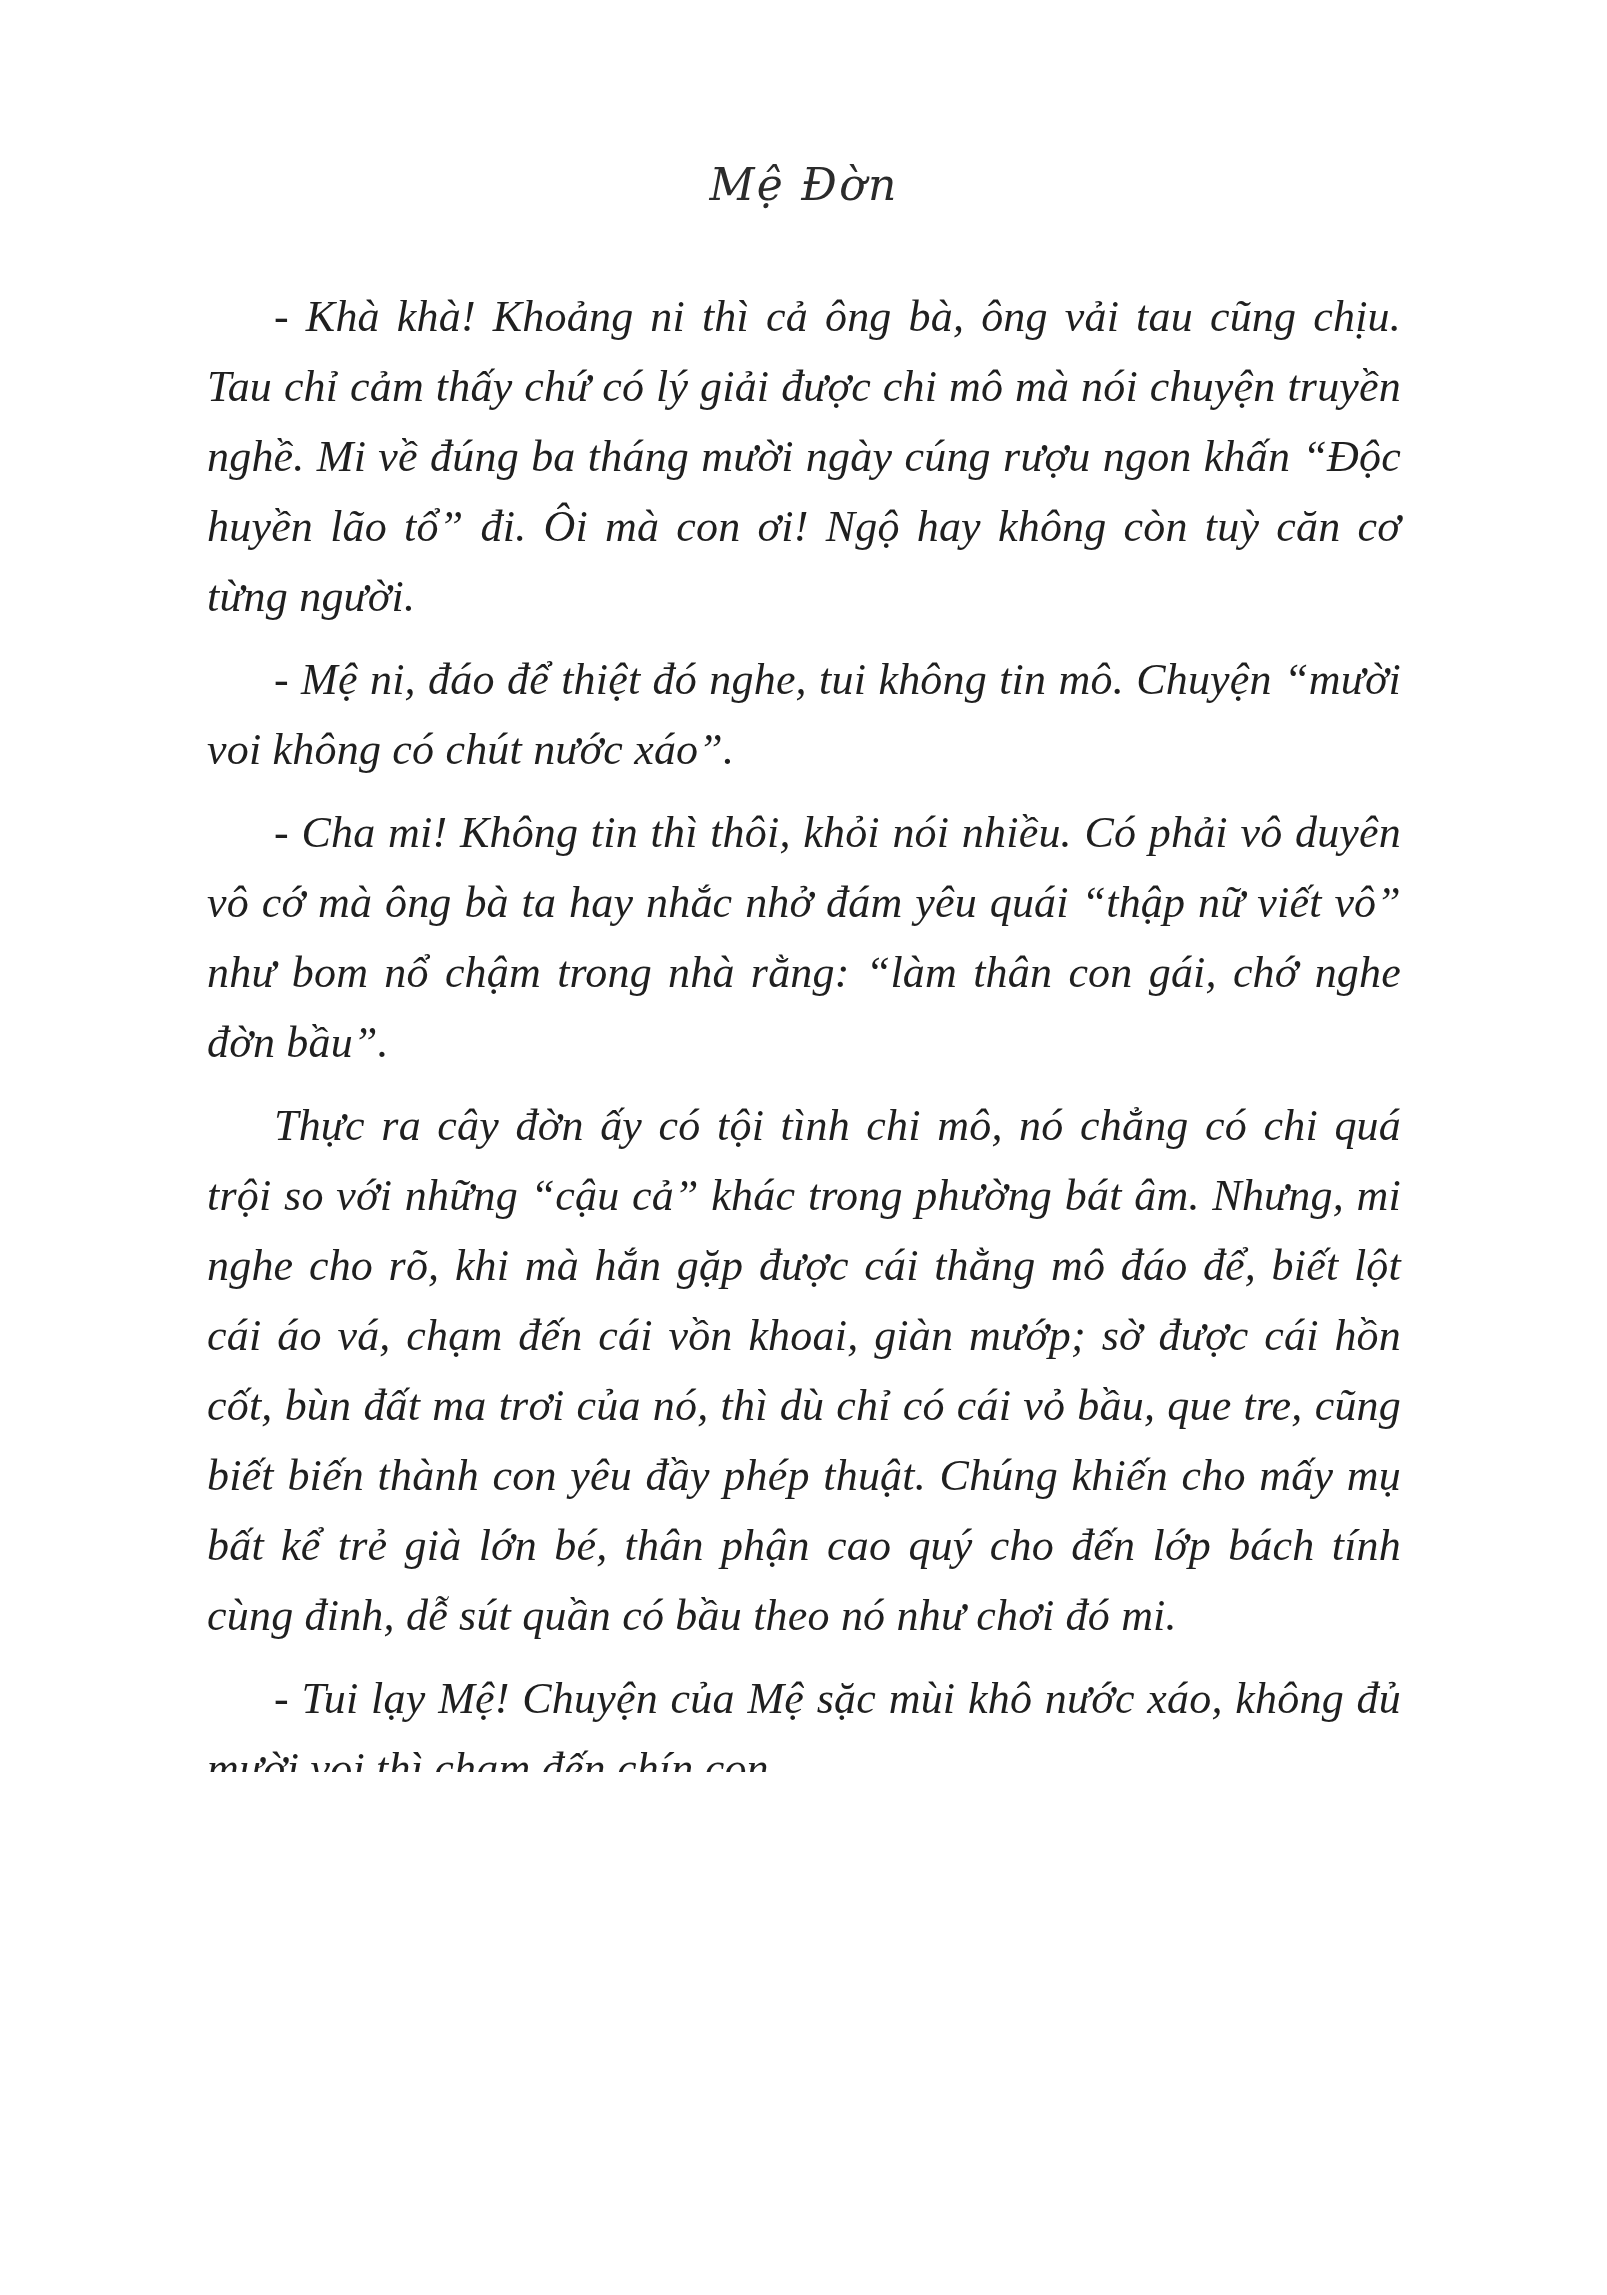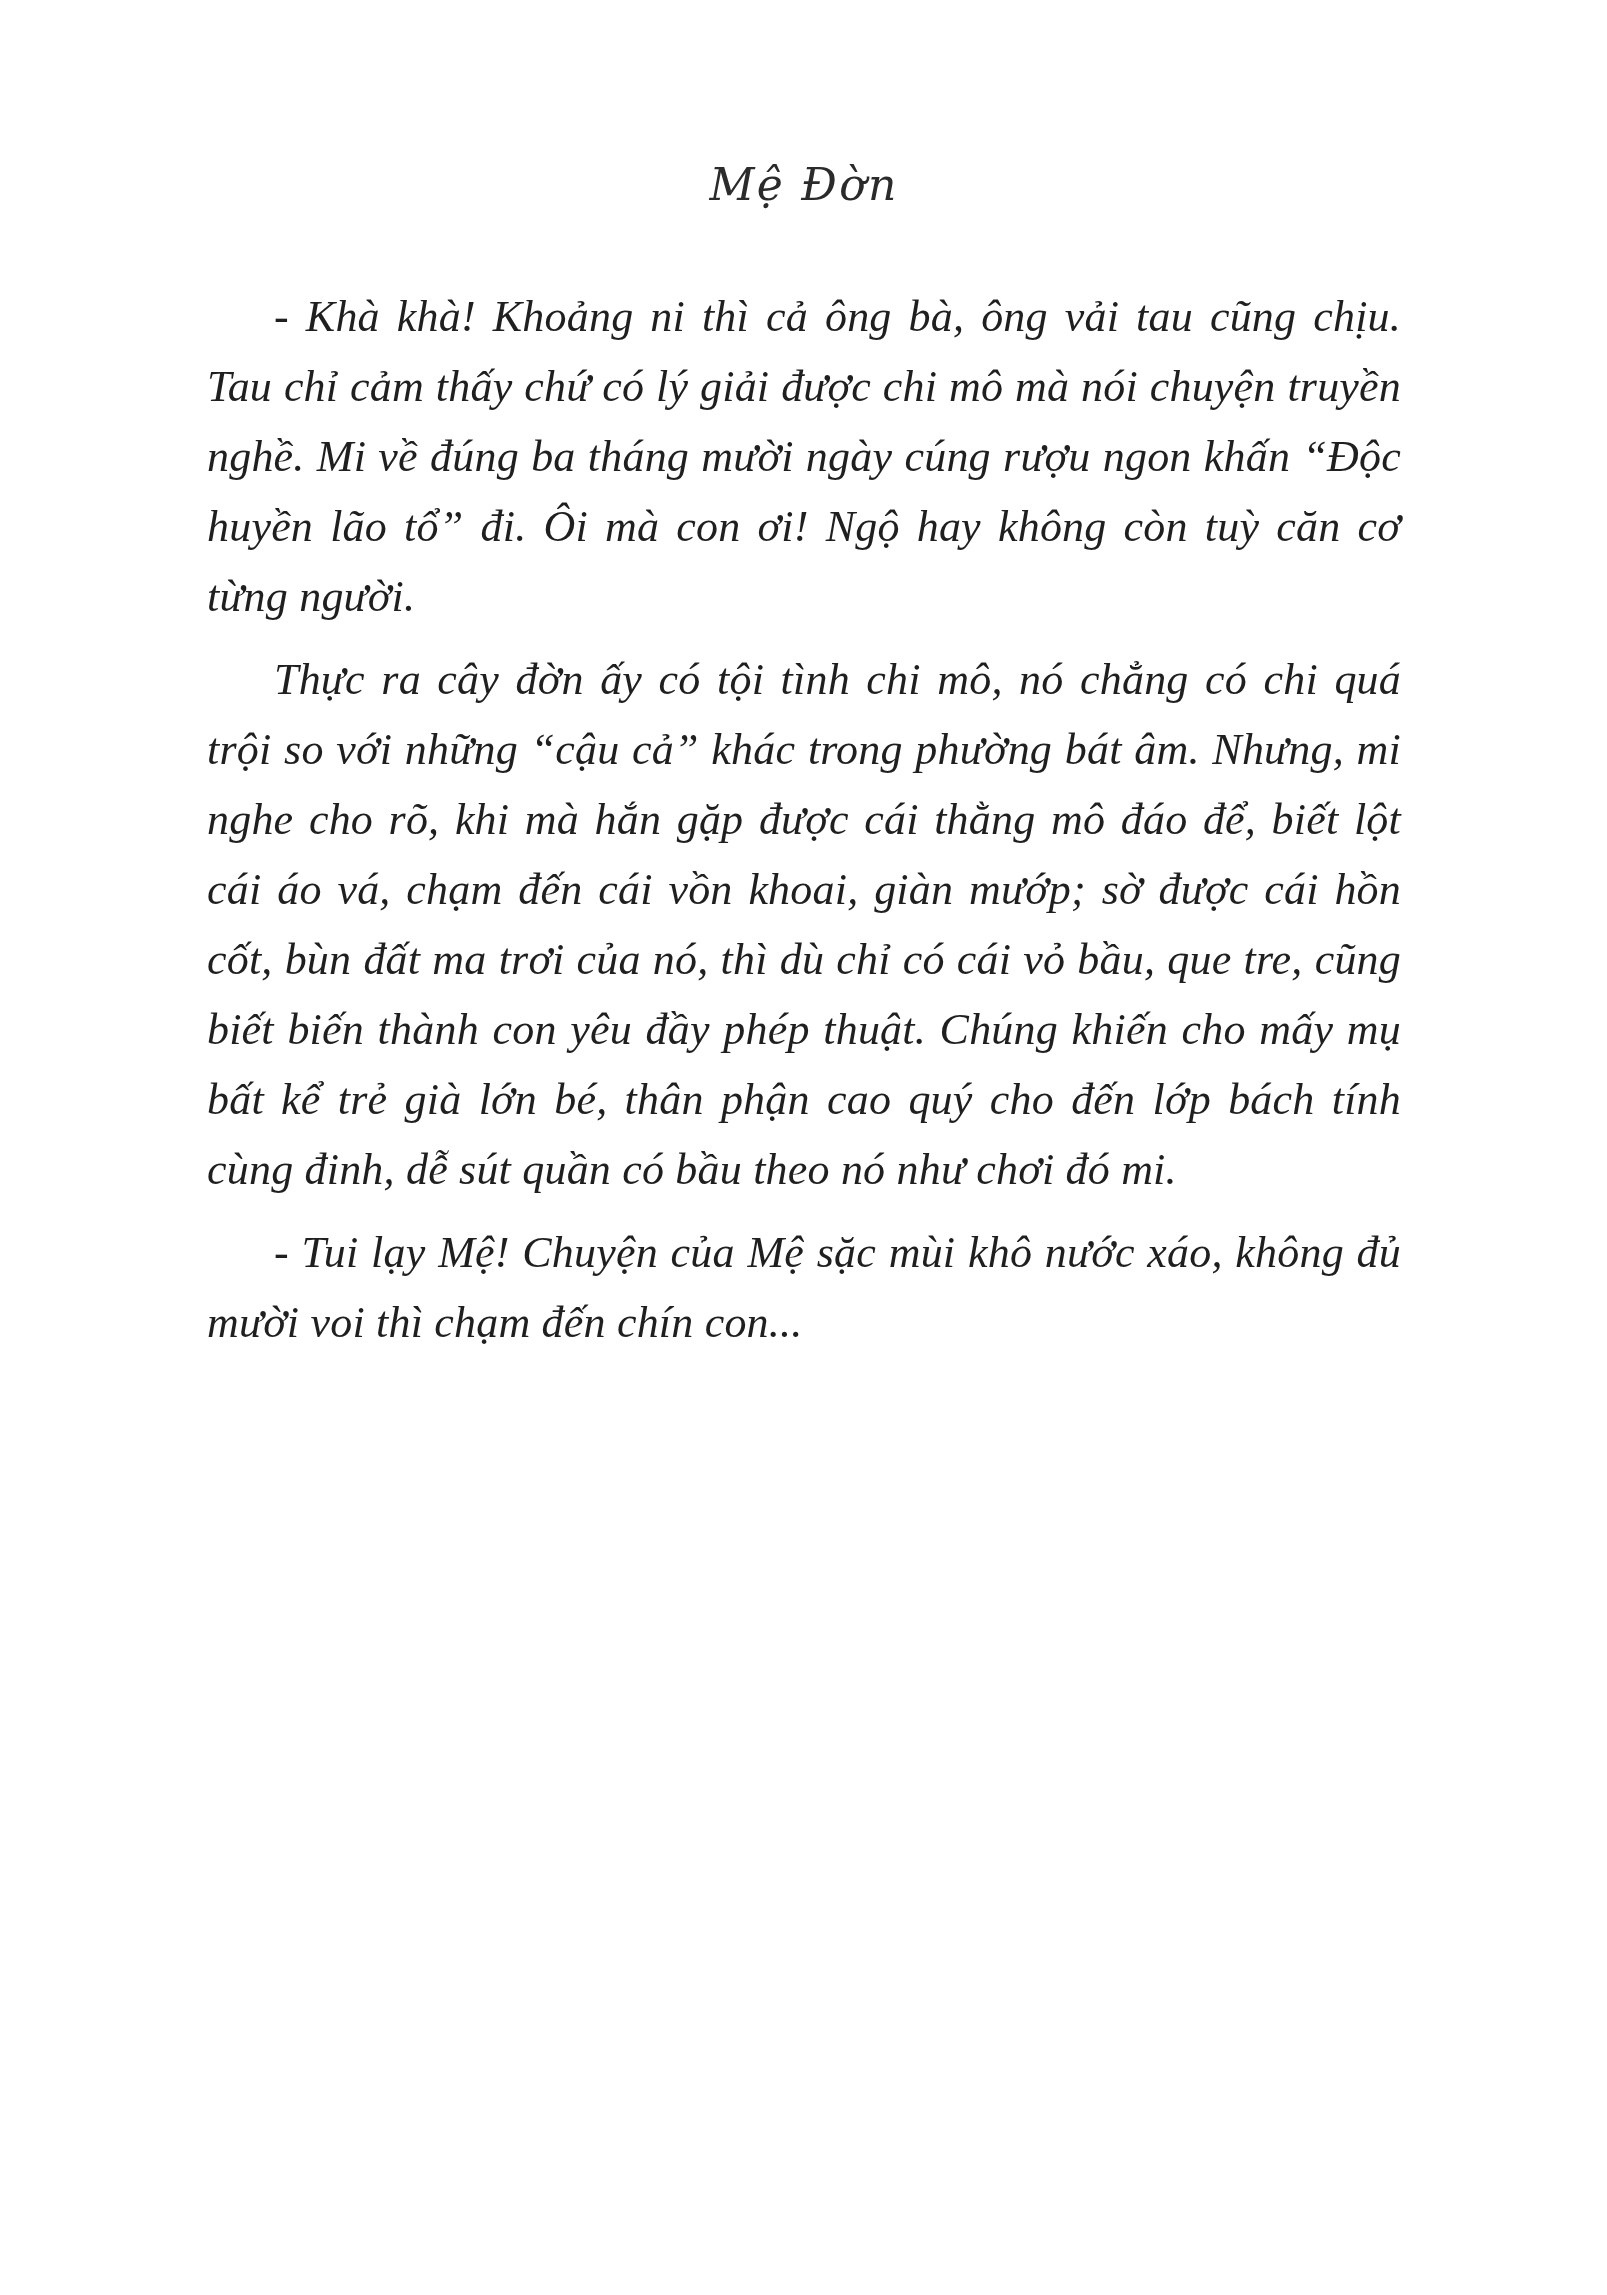--- a/index.html
+++ b/index.html
@@ -72,20 +72,22 @@
 <body>
 
 <div class="page">
 
   <div class="running-header">
     <span class="book-title">Mệ Đờn</span>
   </div>
 
   <div class="content">
     <p>- Khà khà! Khoảng ni thì cả ông bà, ông vải tau cũng chịu. Tau chỉ cảm thấy chứ có lý giải được chi mô mà nói chuyện truyền nghề. Mi về đúng ba tháng mười ngày cúng rượu ngon khấn “Độc huyền lão tổ” đi. Ôi mà con ơi! Ngộ hay không còn tuỳ căn cơ từng người.</p>
+    <p>- Mệ ni, đáo để thiệt đó nghe, tui không tin mô. Chuyện “mười voi không có chút nước xáo”.</p>
+    <p>- Cha mi! Không tin thì thôi, khỏi nói nhiều. Có phải vô duyên vô cớ mà ông bà ta hay nhắc nhở đám yêu quái “thập nữ viết vô” như bom nổ chậm trong nhà rằng: “làm thân con gái, chớ nghe đờn bầu”.</p>
     <p>Thực ra cây đờn ấy có tội tình chi mô, nó chẳng có chi quá trội so với những “cậu cả” khác trong phường bát âm. Nhưng, mi nghe cho rõ, khi mà hắn gặp được cái thằng mô đáo để, biết lột cái áo vá, chạm đến cái vồn khoai, giàn mướp; sờ được cái hồn cốt, bùn đất ma trơi của nó, thì dù chỉ có cái vỏ bầu, que tre, cũng biết biến thành con yêu đầy phép thuật. Chúng khiến cho mấy mụ bất kể trẻ già lớn bé, thân phận cao quý cho đến lớp bách tính cùng đinh, dễ sút quần có bầu theo nó như chơi đó mi.</p>
     <p>- Tui lạy Mệ! Chuyện của Mệ sặc mùi khô nước xáo, không đủ mười voi thì chạm đến chín con...</p>
   </div>
 
   <div class="footer">
     <svg width="77" height="113" viewBox="0 0 100 148" fill="none" stroke="#c6c6c6" stroke-width="2.2" stroke-linecap="round">
 
       <path d="M10 136 Q50 127 90 134"></path>
       <path d="M22 143 Q52 135 82 141"></path>
 

